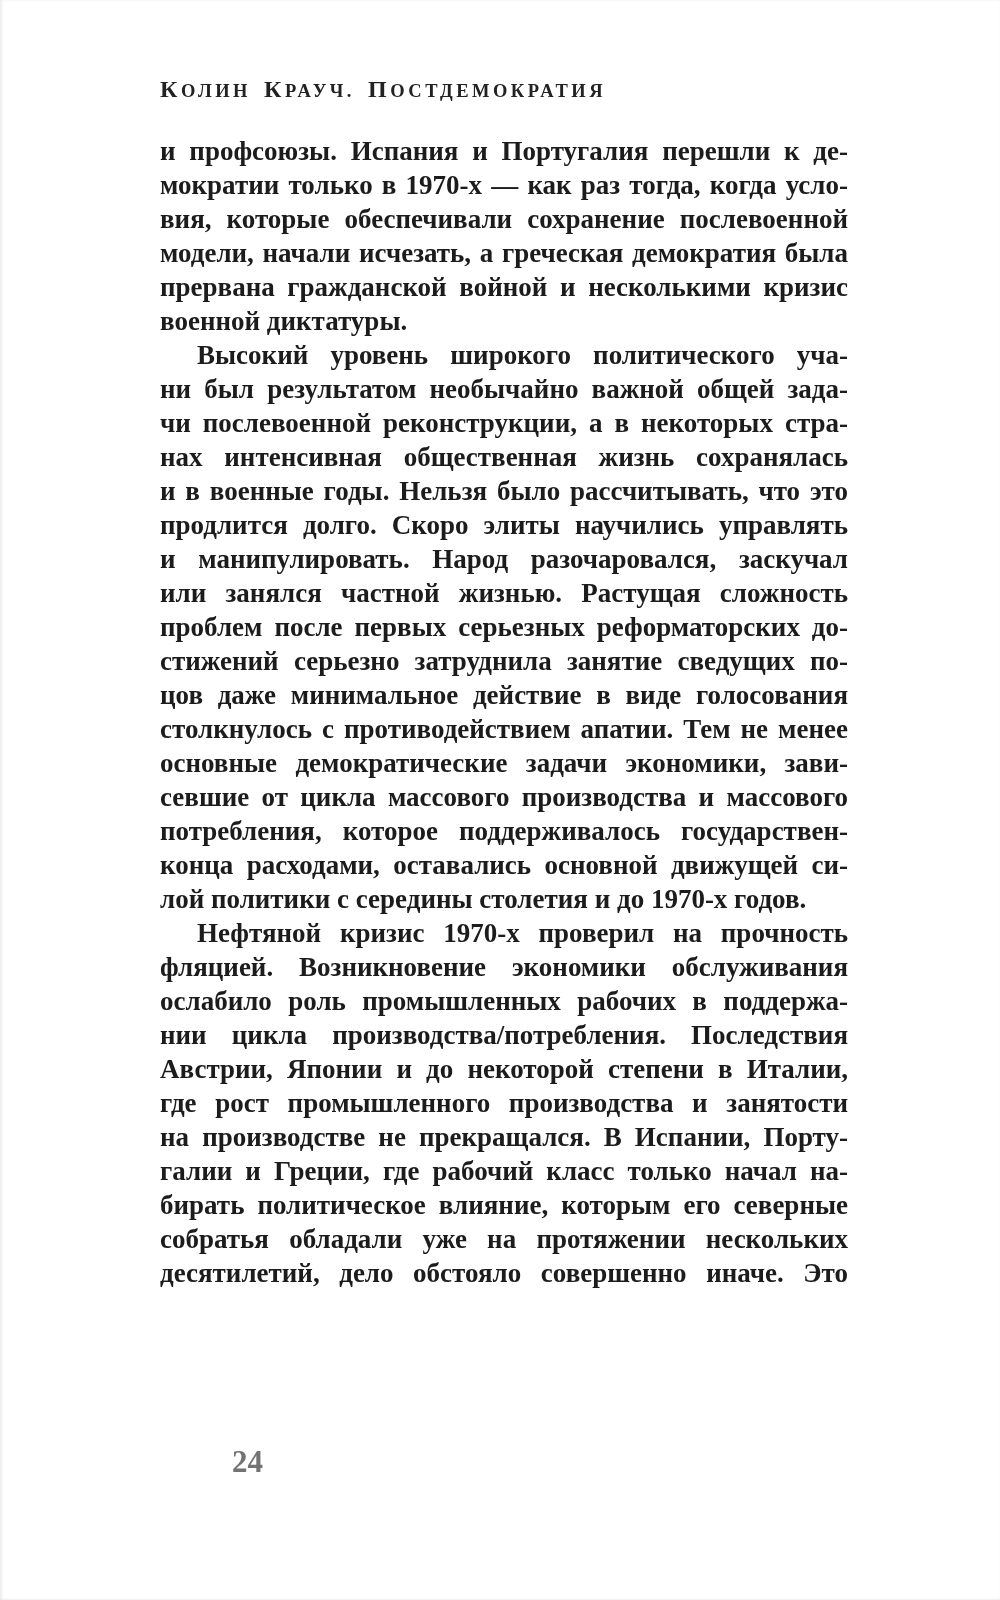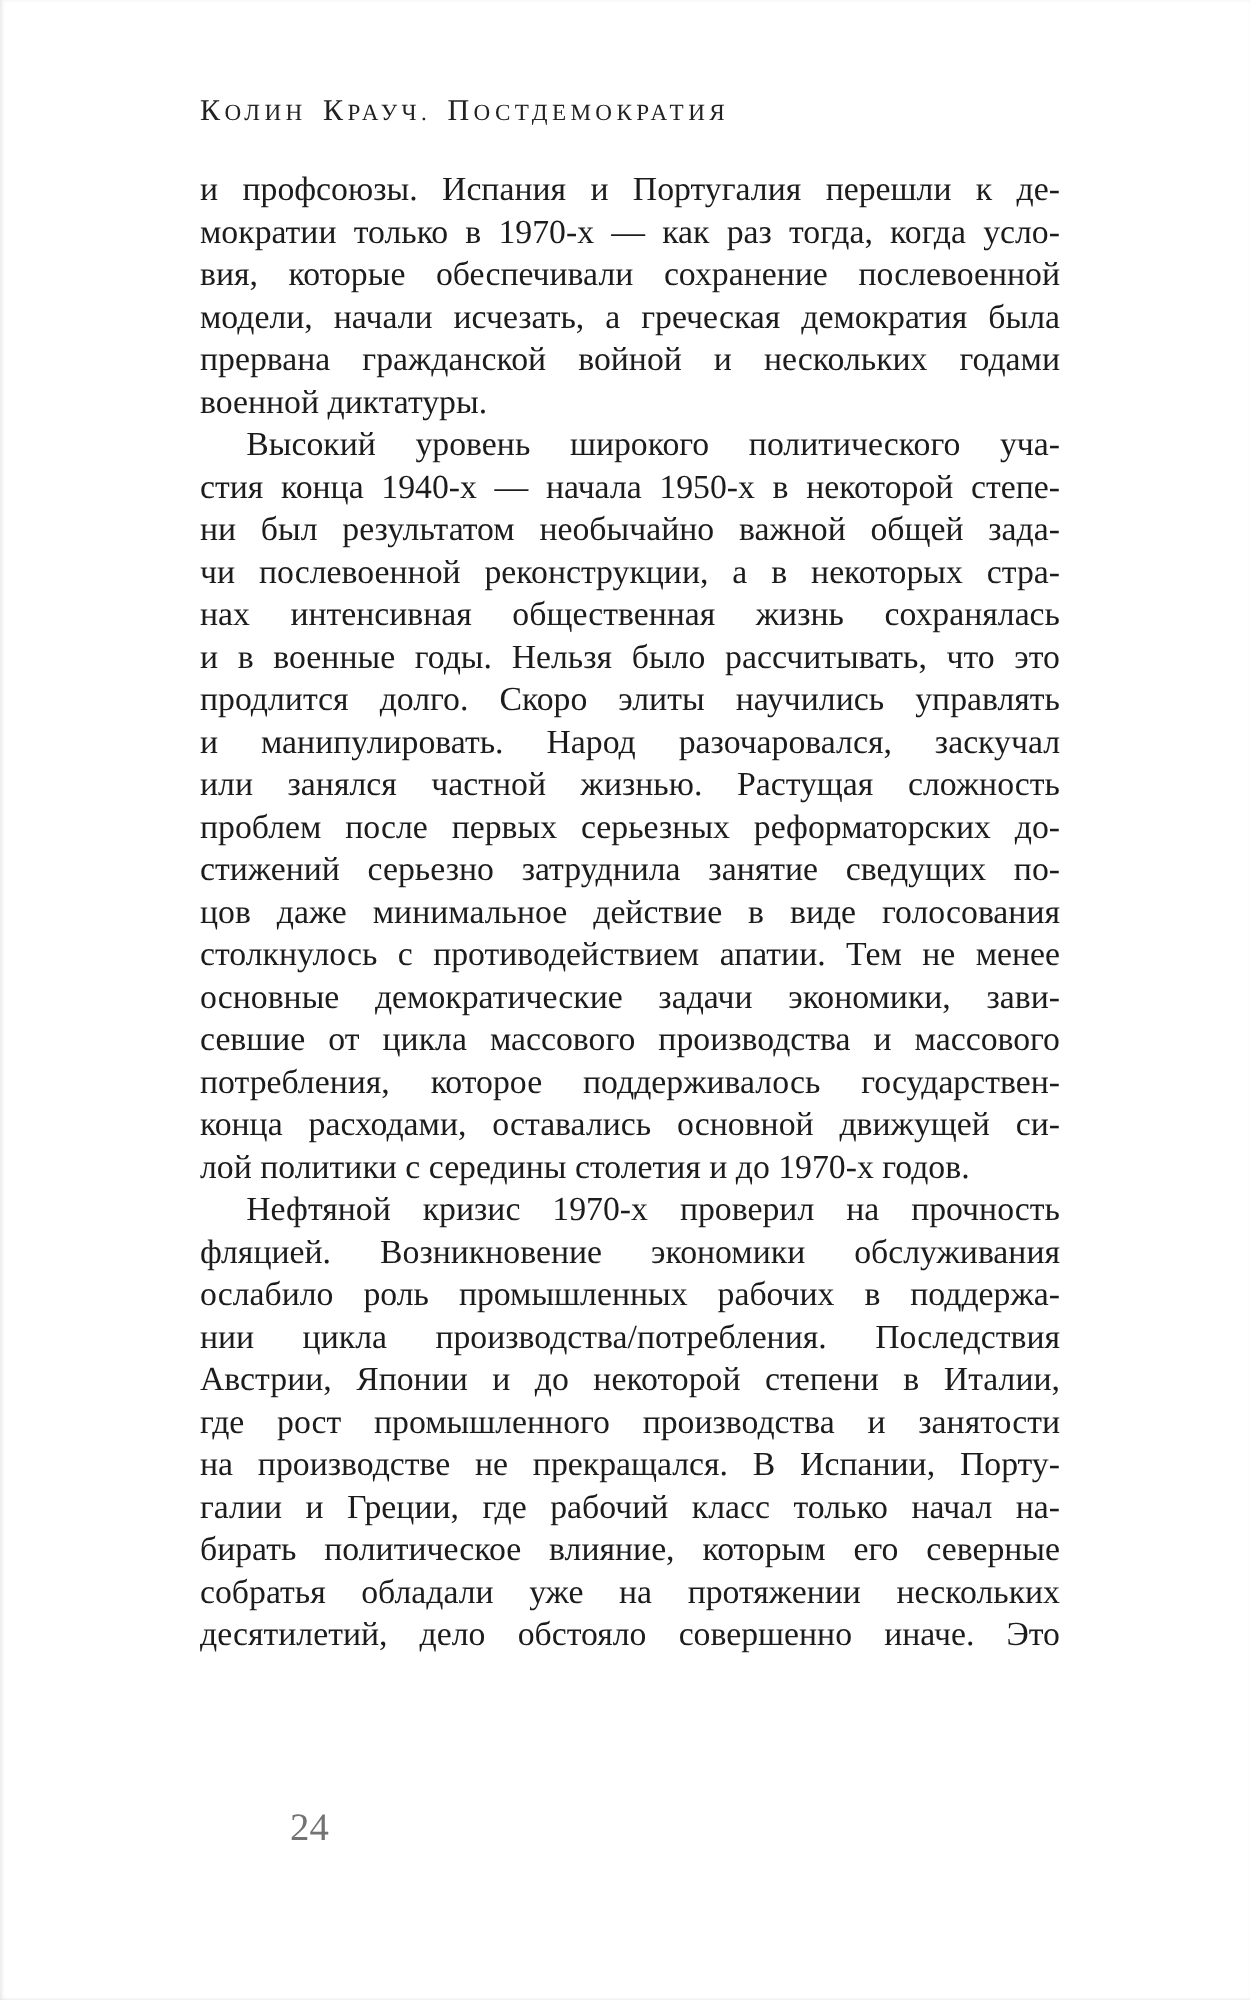--- a/index.html
+++ b/index.html
@@ -6,20 +6,21 @@
   html, body { background: #ffffff; }
   .page {
     position: relative;
     width: 1000px;
     height: 1600px;
     background: #ffffff;
     font-family: "Liberation Serif", serif;
     color: #1c1c1c;
     overflow: hidden;
     box-shadow: inset 2px 0 3px rgba(0,0,0,0.07), inset 0 -1px 2px rgba(0,0,0,0.04);
+    font-weight: bold;
   }
   .running-head {
     position: absolute;
     left: 160px;
     top: 76px;
     letter-spacing: 3.5px;
     word-spacing: 5px;
     white-space: nowrap;
     color: #222222;
   }
@@ -53,26 +54,25 @@
 
 <div class="page">
   <div class="running-head"><span class="sc-big">К</span><span class="sc-small">О</span><span class="sc-small">Л</span><span class="sc-small">И</span><span class="sc-small">Н</span><span class="sc-small"> </span><span class="sc-big">К</span><span class="sc-small">Р</span><span class="sc-small">А</span><span class="sc-small">У</span><span class="sc-small">Ч</span><span class="sc-small">.</span><span class="sc-small"> </span><span class="sc-big">П</span><span class="sc-small">О</span><span class="sc-small">С</span><span class="sc-small">Т</span><span class="sc-small">Д</span><span class="sc-small">Е</span><span class="sc-small">М</span><span class="sc-small">О</span><span class="sc-small">К</span><span class="sc-small">Р</span><span class="sc-small">А</span><span class="sc-small">Т</span><span class="sc-small">И</span><span class="sc-small">Я</span></div>
 
   <div class="body-text">
       <div>
         <div class="line">и профсоюзы. Испания и Португалия перешли к де-</div>
         <div class="line">мократии только в 1970-х — как раз тогда, когда усло-</div>
         <div class="line">вия, которые обеспечивали сохранение послевоенной</div>
         <div class="line">модели, начали исчезать, а греческая демократия была</div>
-        <div class="line">прервана гражданской войной и нескольких годами</div>
+        <div class="line">прервана гражданской войной и несколькими кризис</div>
         <div class="line last">военной диктатуры.</div>
       </div>
       <div>
         <div class="line indent">Высокий уровень широкого политического уча-</div>
-        <div class="line">стия конца 1940-х — начала 1950-х в некоторой степе-</div>
         <div class="line">ни был результатом необычайно важной общей зада-</div>
         <div class="line">чи послевоенной реконструкции, а в некоторых стра-</div>
         <div class="line">нах интенсивная общественная жизнь сохранялась</div>
         <div class="line">и в военные годы. Нельзя было рассчитывать, что это</div>
         <div class="line">продлится долго. Скоро элиты научились управлять</div>
         <div class="line">и манипулировать. Народ разочаровался, заскучал</div>
         <div class="line">или занялся частной жизнью. Растущая сложность</div>
         <div class="line">проблем после первых серьезных реформаторских до-</div>
         <div class="line">стижений серьезно затруднила занятие сведущих по-</div>
         <div class="line">цов даже минимальное действие в виде голосования</div>

